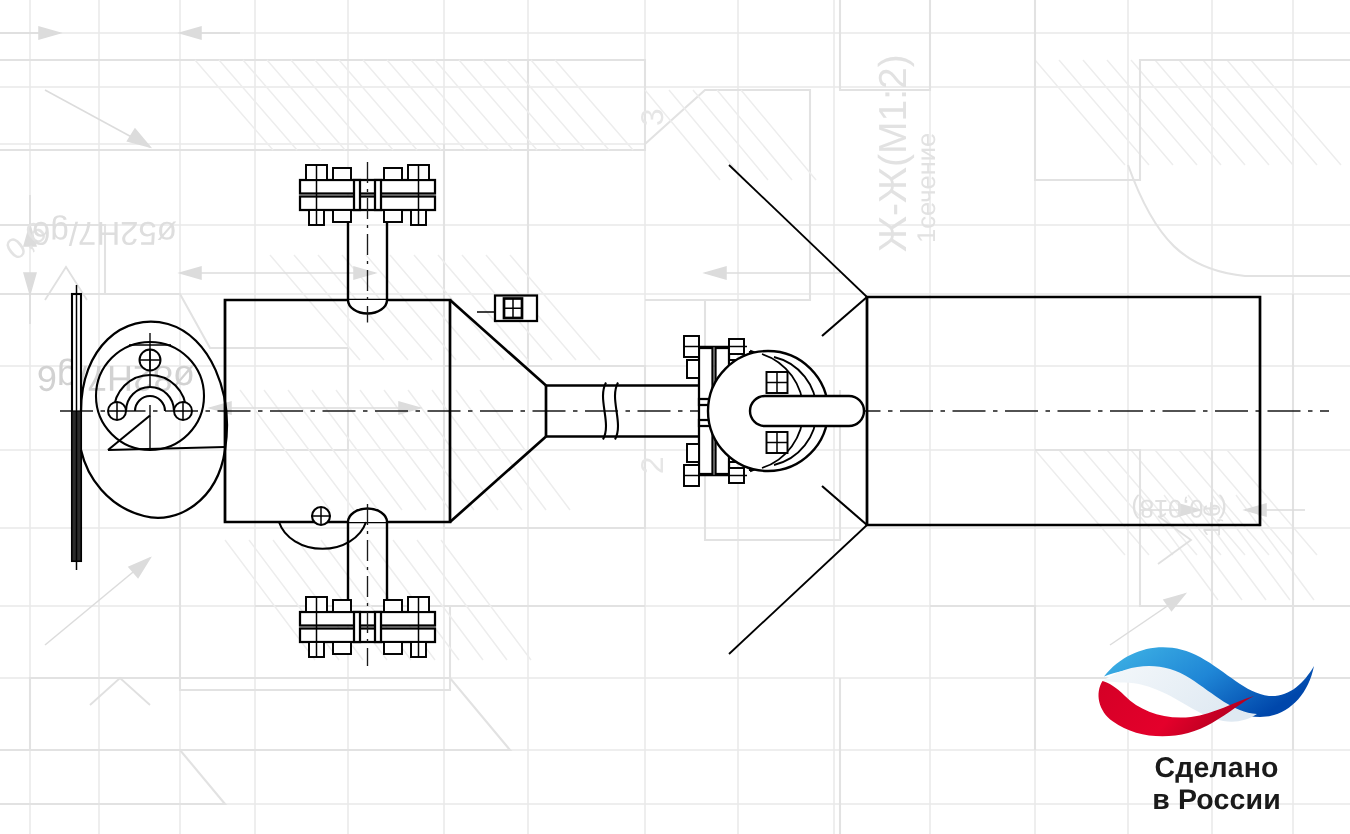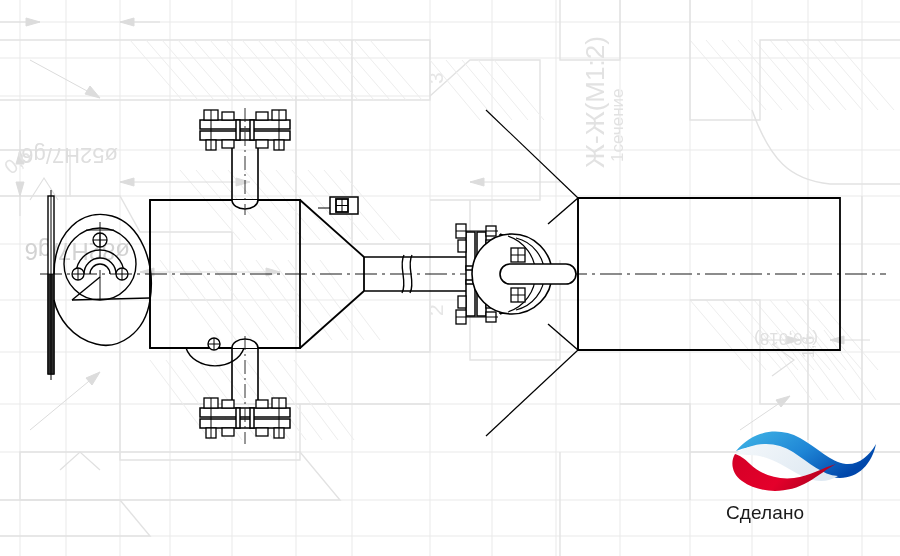--- a/index.html
+++ b/index.html
@@ -1,22 +1,22 @@
 <!DOCTYPE html>
 <html><head>
 <meta charset="utf-8">
 <style>
   html,body{margin:0;padding:0;background:#fff;}
   body{width:900px;height:556px;overflow:hidden;font-family:"Liberation Sans",sans-serif;}
   #stage{position:relative;width:900px;height:556px;background:#ffffff;overflow:hidden;}
   #bg-layer,#main-layer{position:absolute;left:0;top:0;width:900px;height:556px;}
   #bg-layer{opacity:1;}
   .logo-wrap{position:absolute;left:726px;top:424px;width:170px;height:128px;}
-  .logo-text{position:absolute;left:0;top:78px;width:170px;text-align:left;color:#1a1a1a;
-             font-family:"Liberation Sans",sans-serif;font-weight:normal;line-height:1.12;font-size:19px;
+  .logo-text{position:absolute;left:0;top:78px;width:170px;text-align:center;color:#1a1a1a;
+             font-family:"Liberation Sans",sans-serif;font-weight:bold;line-height:1.12;font-size:19px;
              letter-spacing:.1px;}
   .logo-text span{display:block;}
   .rot-label{position:absolute;color:#d9d9d9;font-family:"Liberation Sans",sans-serif;white-space:nowrap;}
 </style>
 </head>
 <body>
 
 <div id="stage">
 
   <svg id="bg-layer" viewBox="0 0 900 556">
@@ -348,16 +348,17 @@
                C146 40 132 54 114 54 C94 54 80 40 64 30 C48 20 28 20 10 27 Z" fill="url(#gBlue)"></path>
 
       <path d="M9 30 C28 17 50 17 67 28 C84 39 96 51 112 52 C100 60 86 58 72 50
                C56 41 40 30 21 31 Z" fill="url(#gWhite)"></path>
 
       <path d="M9 30 C4 38 6 50 16 57 C34 70 62 70 82 58 C94 51 102 44 110 40
                C96 44 84 52 68 54 C50 56 34 50 24 40 C18 34 13 31 9 30 Z" fill="url(#gRed)"></path>
     </svg>
     <div class="logo-text">
       <span>Сделано</span>
+      <span>в России</span>
     </div>
   </div>
 
 </div>
 
 </body></html>

